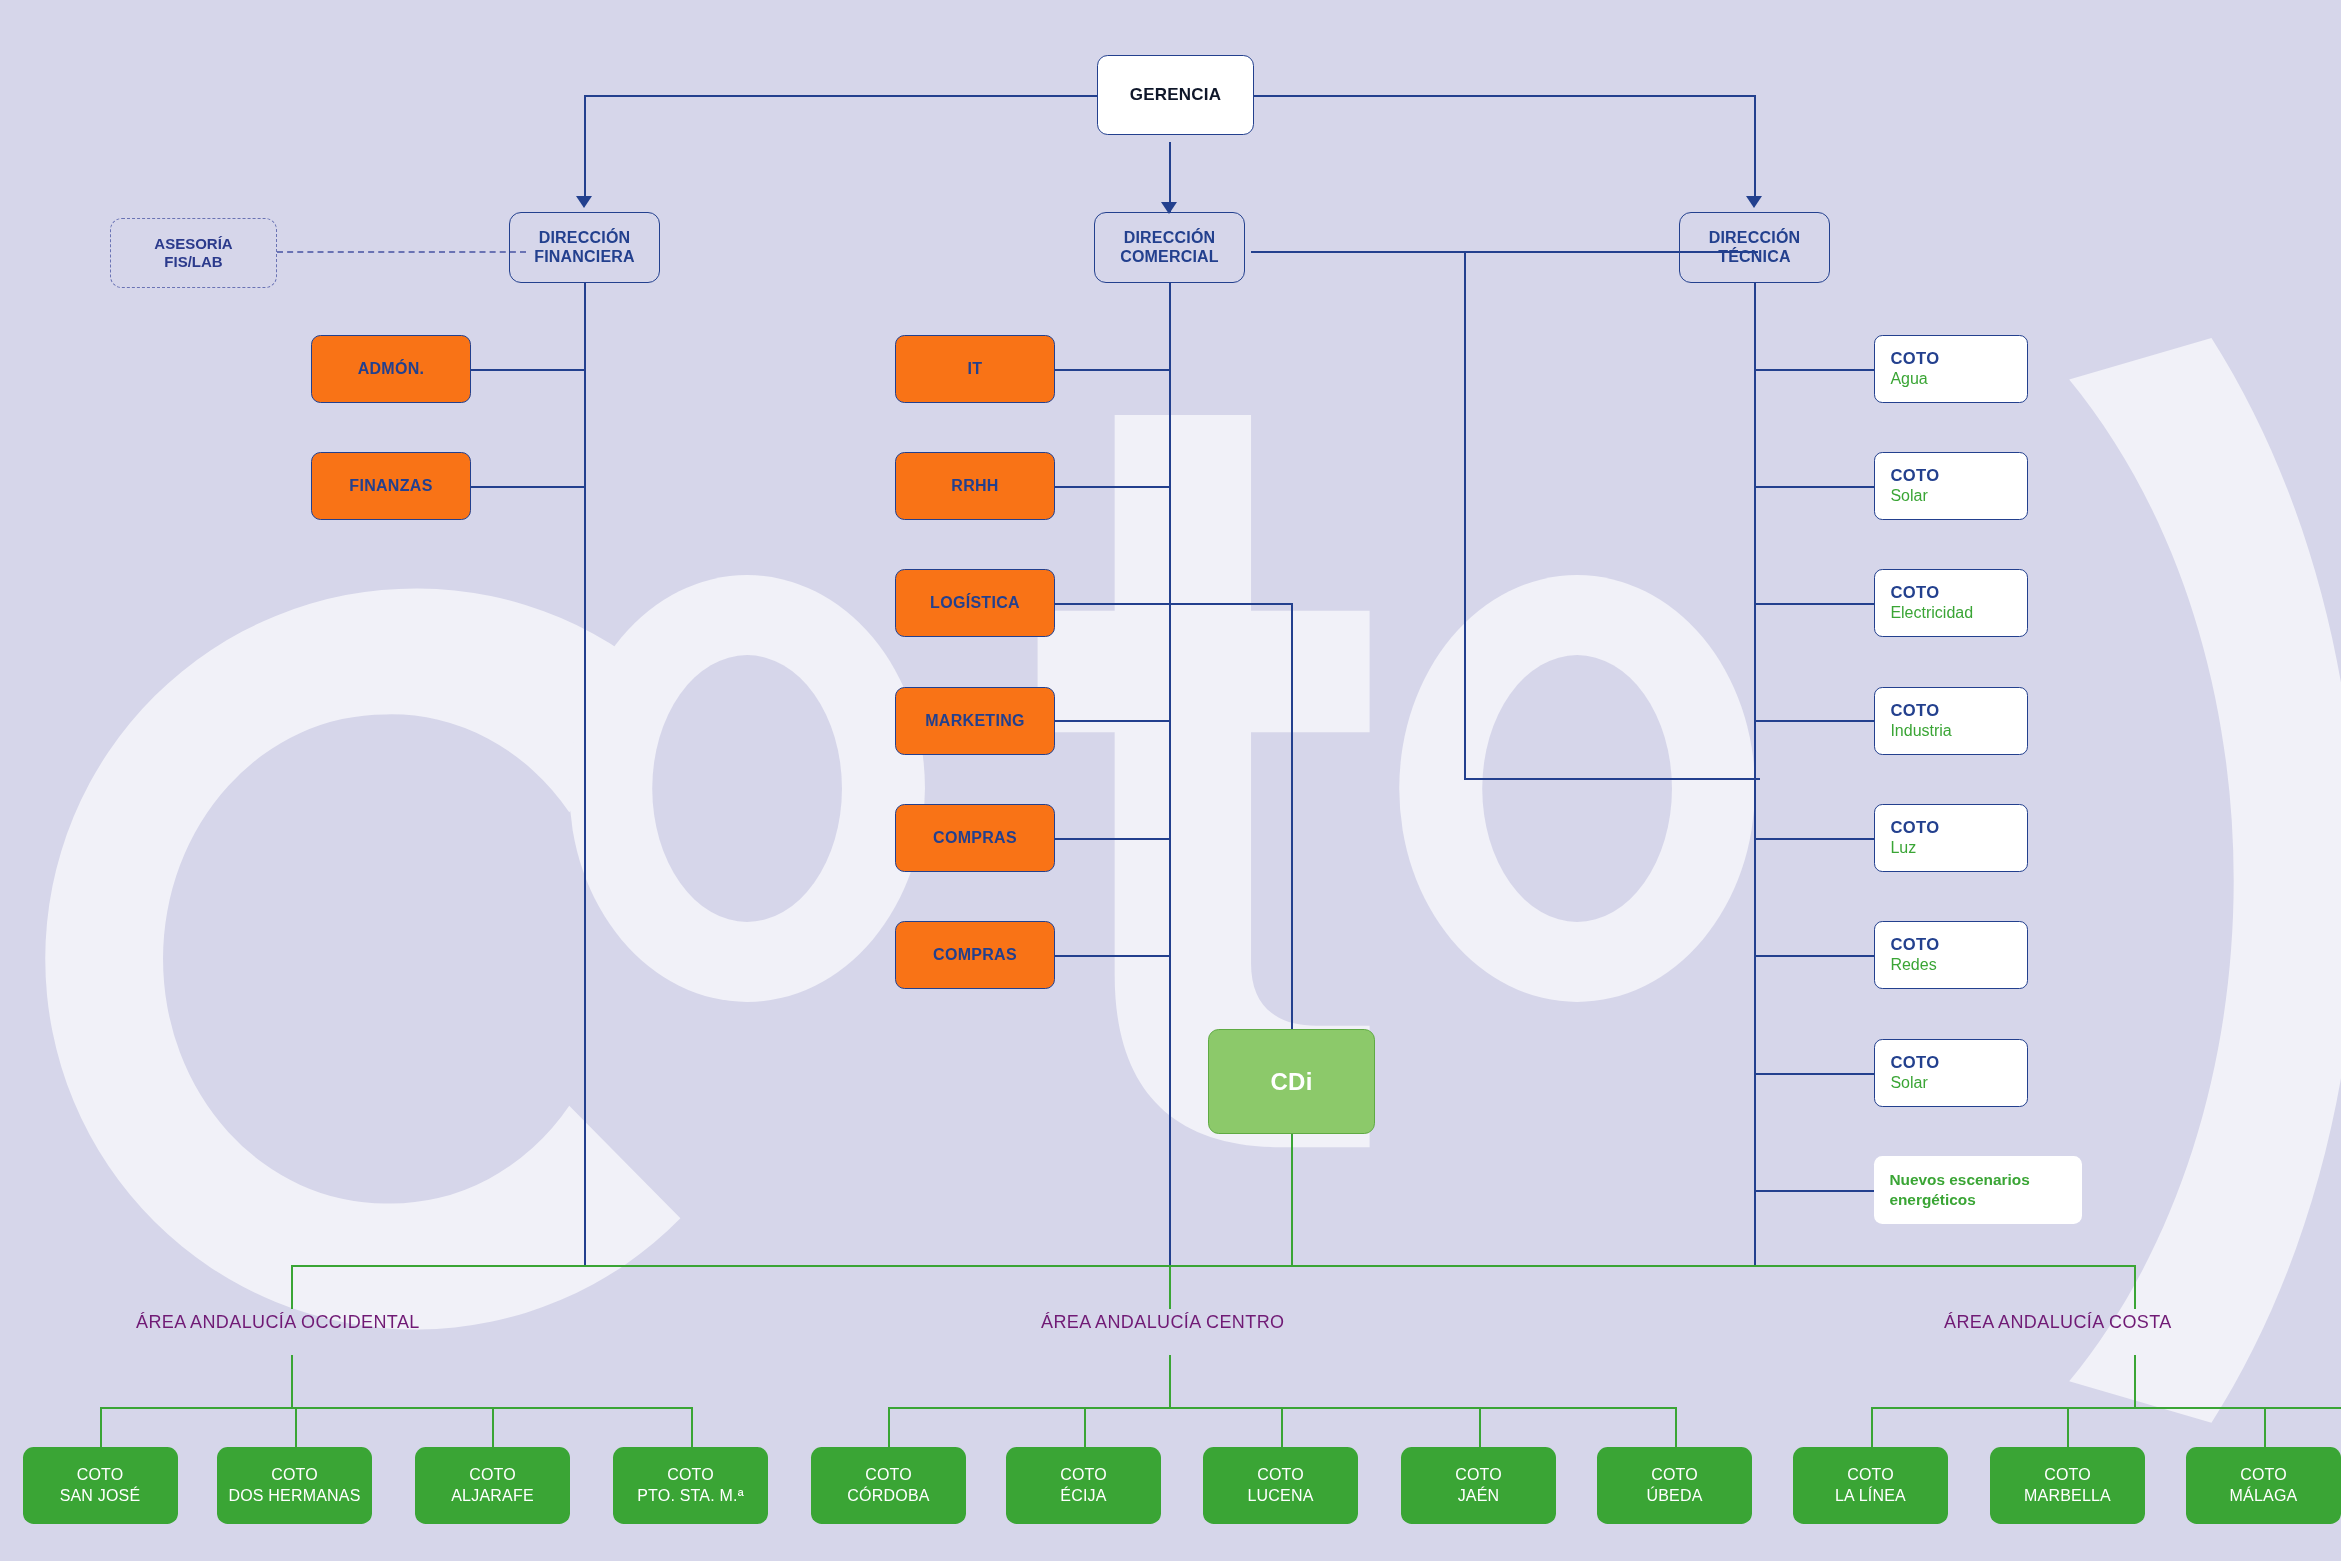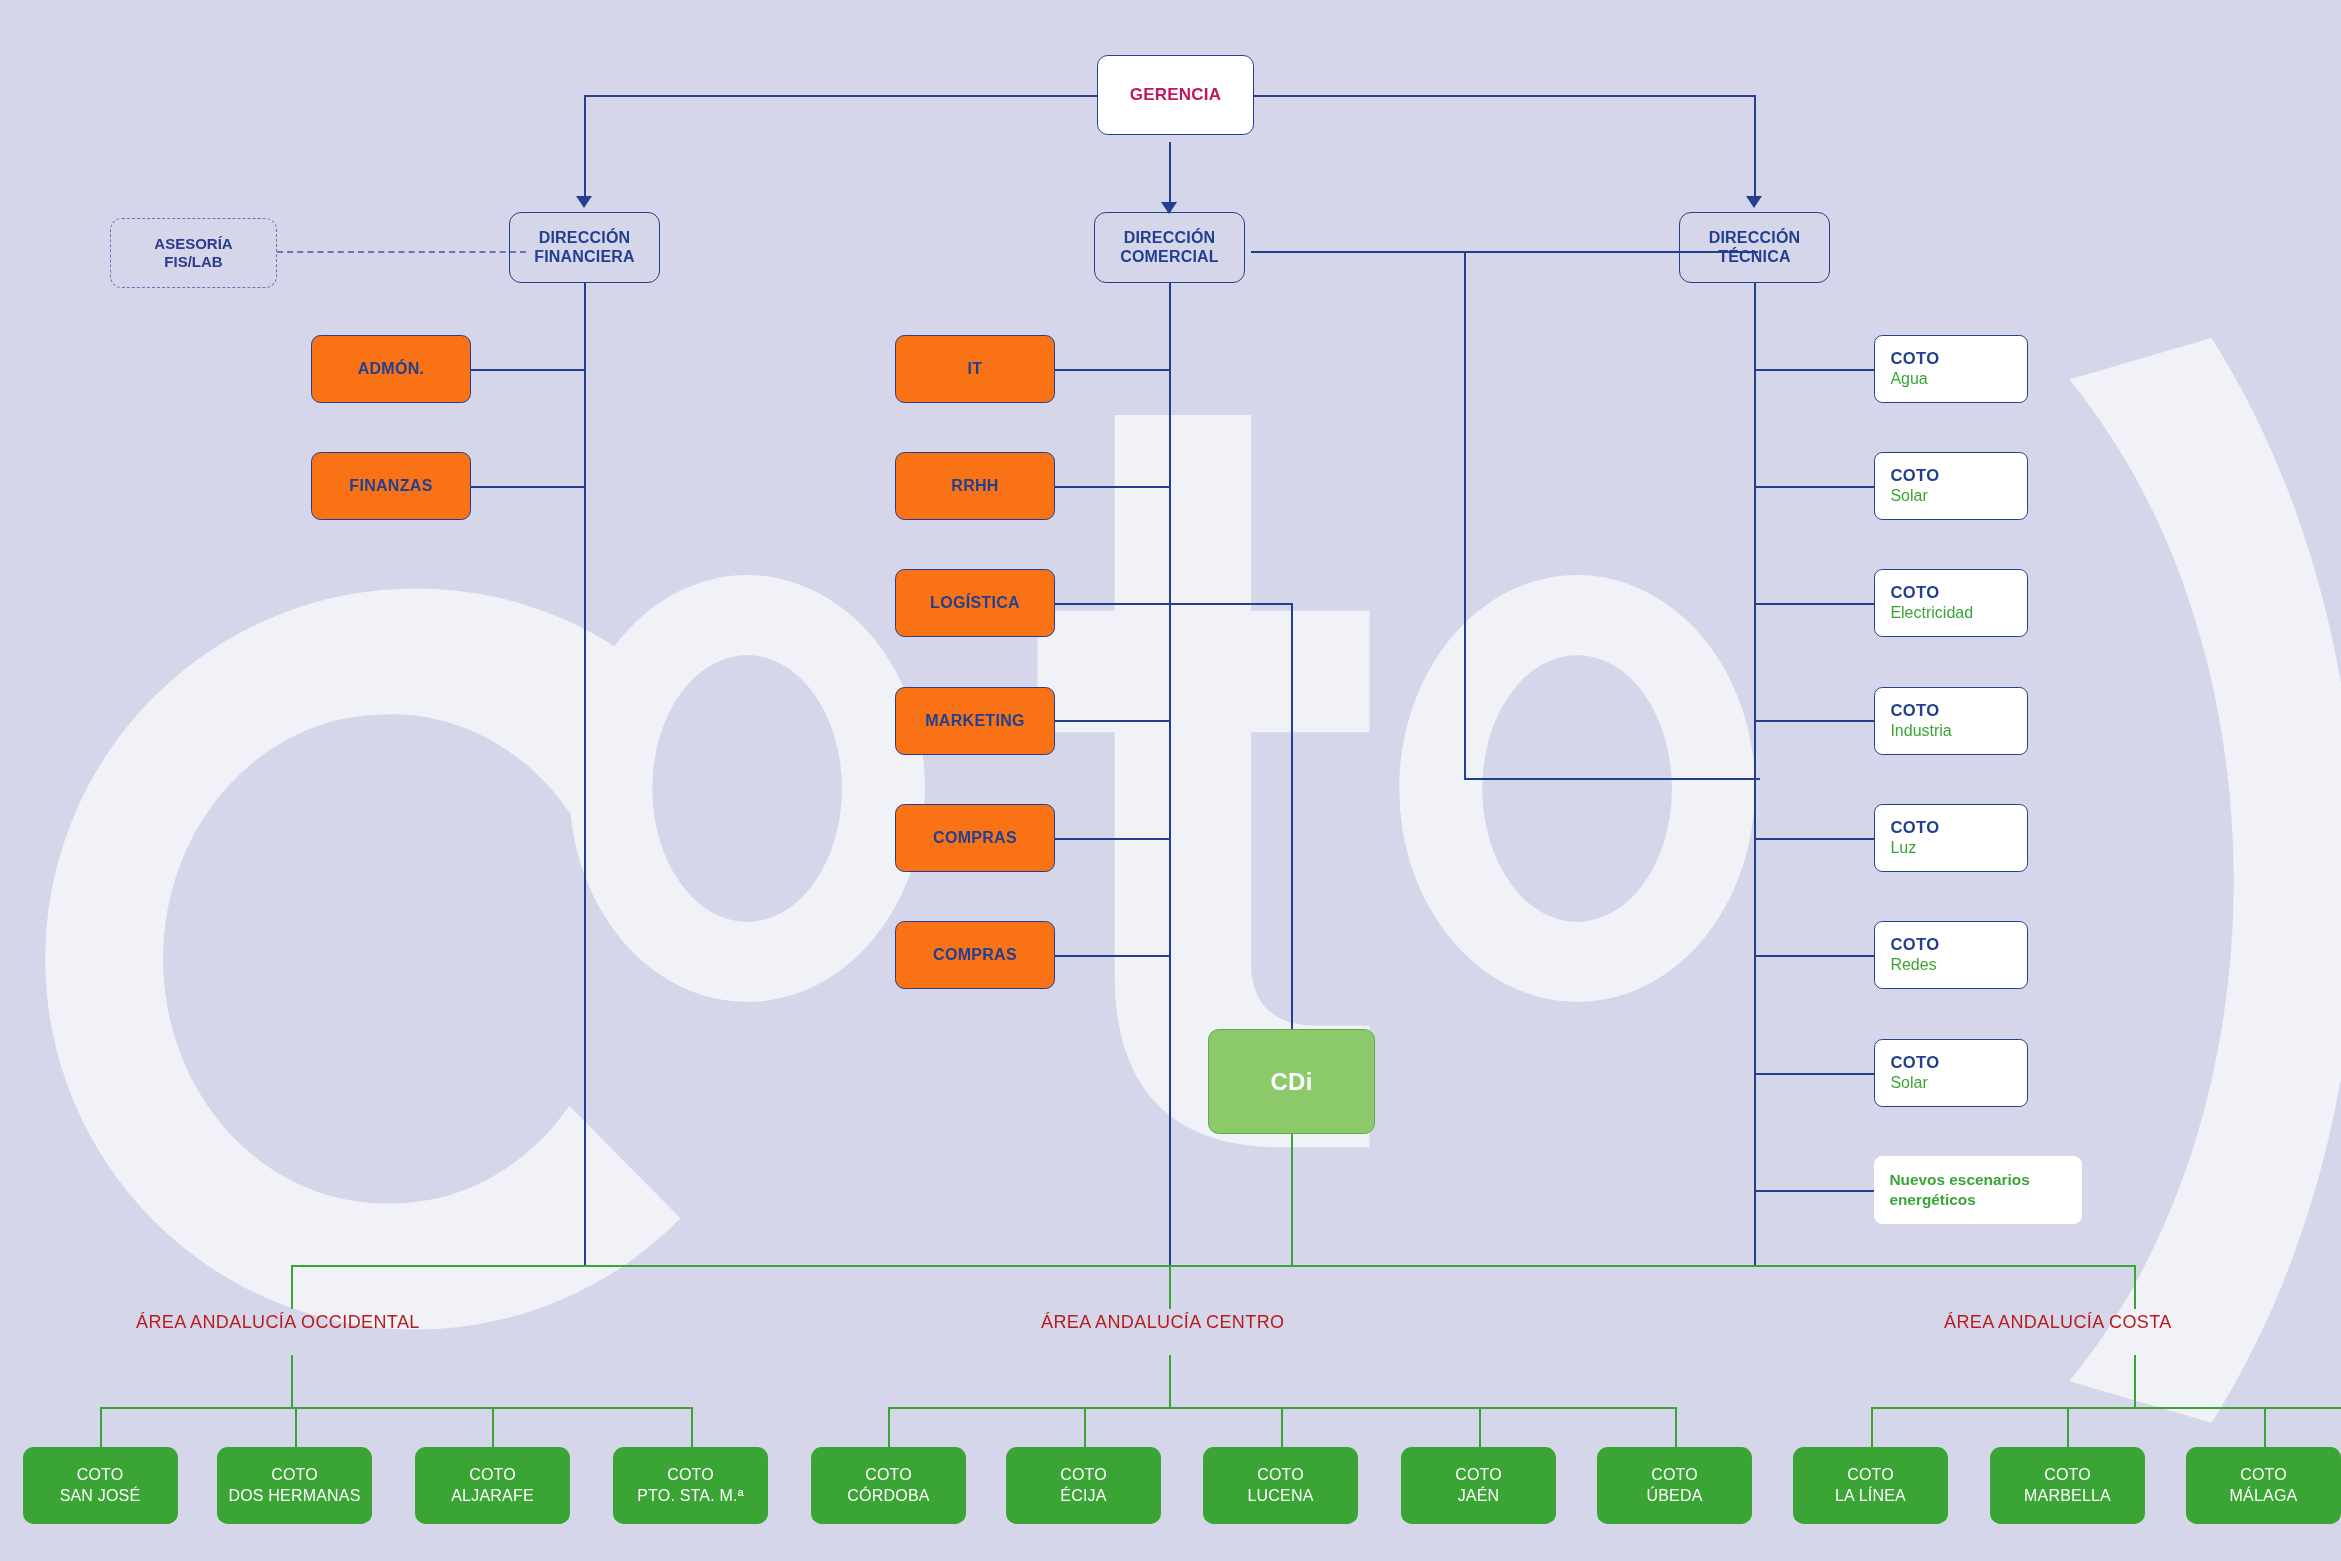--- a/index.html
+++ b/index.html
@@ -16,21 +16,21 @@
   .ln.v{width:1.8px;}
   .dash{position:absolute;height:0;border-top:2.4px dashed #6a73b4;}
 
   .arrow{position:absolute;width:0;height:0;border-left:8.3px solid transparent;border-right:8.3px solid transparent;border-top:12px solid #23408e;}
 
   
   .box{position:absolute;box-sizing:border-box;display:flex;flex-direction:column;
        align-items:center;justify-content:center;text-align:center;}
 
   .b-root{background:#ffffff;border:1.8px solid #23408e;border-radius:10.7px;
-          color:#be185d;font-size:17px;font-weight:600;letter-spacing:0.2px;}
+          color:#0f172a;font-size:17px;font-weight:600;letter-spacing:0.2px;}
 
   .b-dir{background:transparent;border:1.8px solid #23408e;border-radius:12px;
          color:#23408e;font-size:16px;font-weight:700;line-height:1.18;letter-spacing:0.2px;}
 
   .b-dashed{background:transparent;border:1.8px dashed #6a73b4;border-radius:12px;
             color:#2b3a8c;font-size:15px;font-weight:600;line-height:1.2;}
 
   .b-dept{background:#f97316;border:1.8px solid #23408e;border-radius:9.5px;
           color:#23408e;font-size:16px;font-weight:600;letter-spacing:0.3px;}
 
@@ -42,21 +42,21 @@
   .b-nuevos{background:#ffffff;border:none;border-radius:8.3px;align-items:flex-start;
             justify-content:center;padding-left:15.4px;text-align:left;}
   .b-nuevos .t1{color:#3aa535;font-size:15.4px;font-weight:700;line-height:1.3;}
 
   .b-cdi{background:#8cc96a;border:1.8px solid #5faa43;border-radius:10.7px;
          color:#ffffff;font-size:24px;font-weight:600;letter-spacing:0.3px;}
 
   .b-branch{background:#3aa535;border-radius:10.7px;color:#ffffff;
             font-size:16px;font-weight:500;line-height:1.28;letter-spacing:0.2px;}
 
-  .arealabel{position:absolute;color:#b91c1c;font-size:18px;font-weight:500;
+  .arealabel{position:absolute;color:#701a75;font-size:18px;font-weight:500;
              letter-spacing:0.4px;white-space:nowrap;}
 </style>
 </head>
 <body>
 
 <div id="stage">
 
   <svg id="watermark" viewBox="0 0 3950 2633" xmlns="http://www.w3.org/2000/svg" aria-hidden="true">
     <g fill="#f1f1f8">
 

